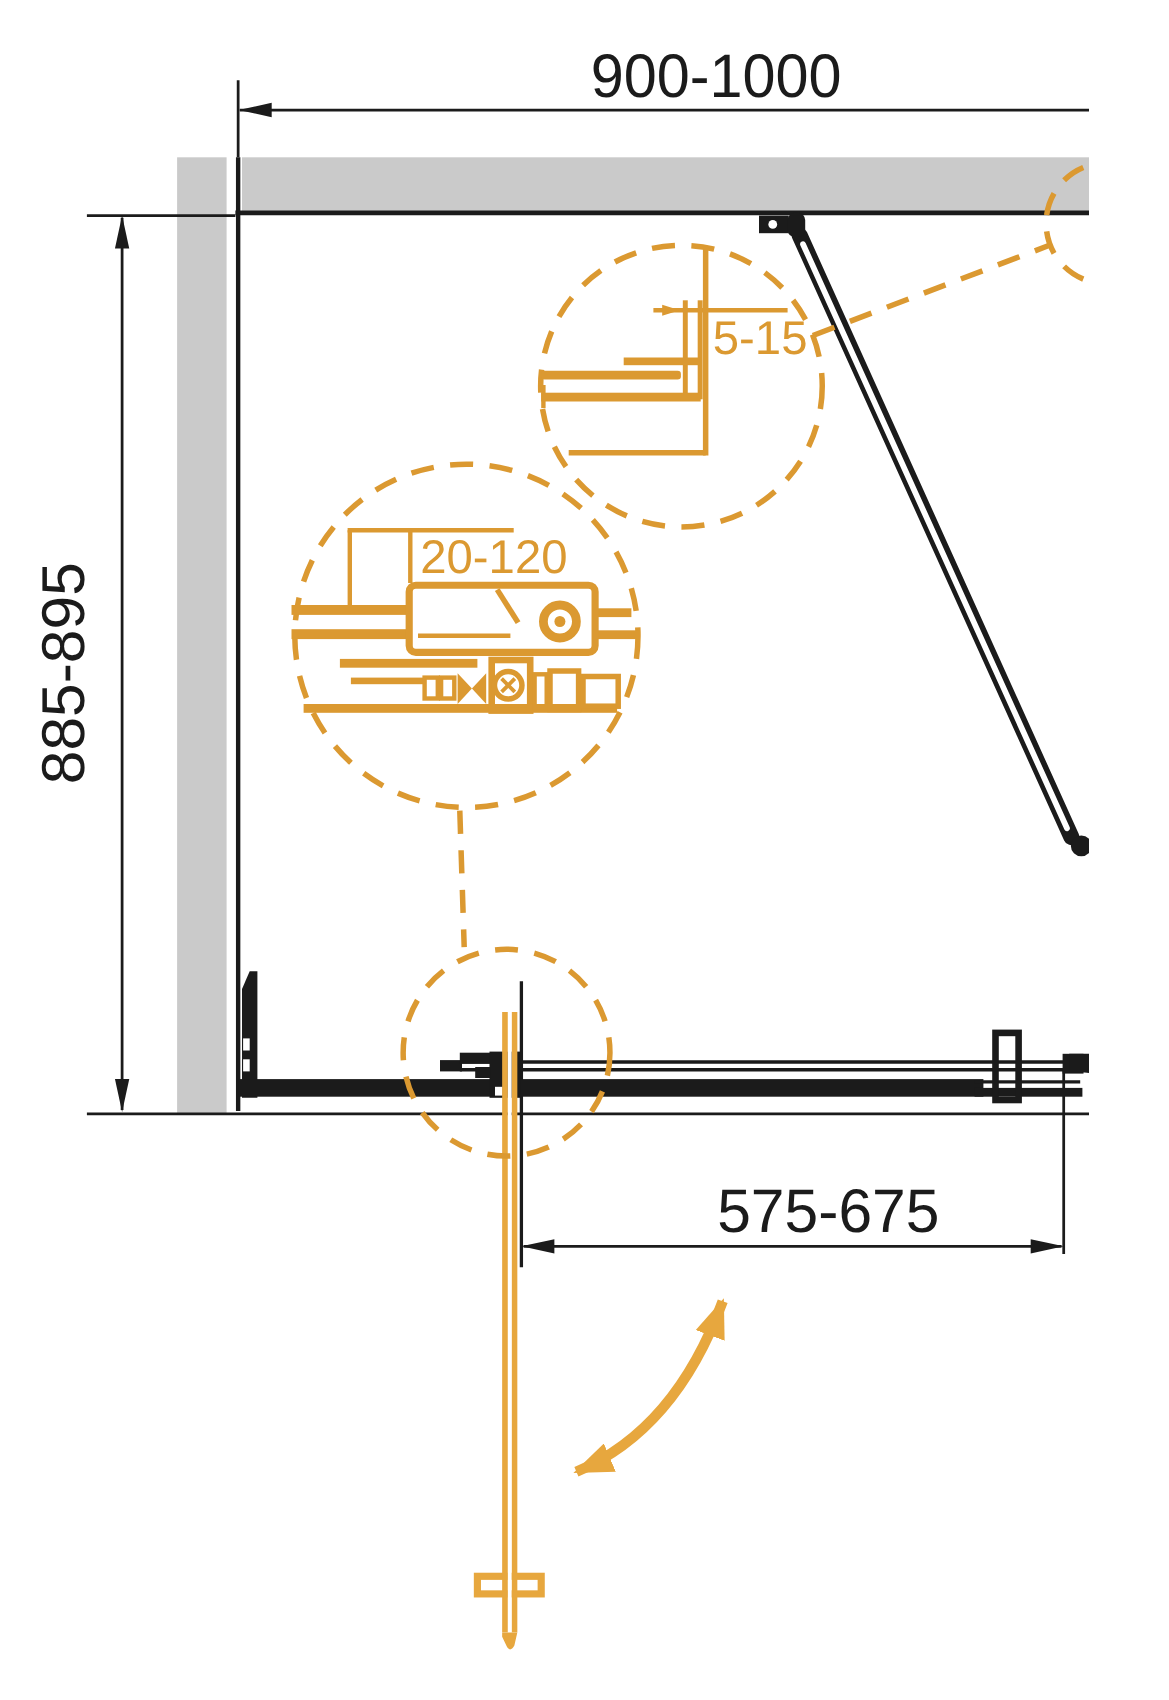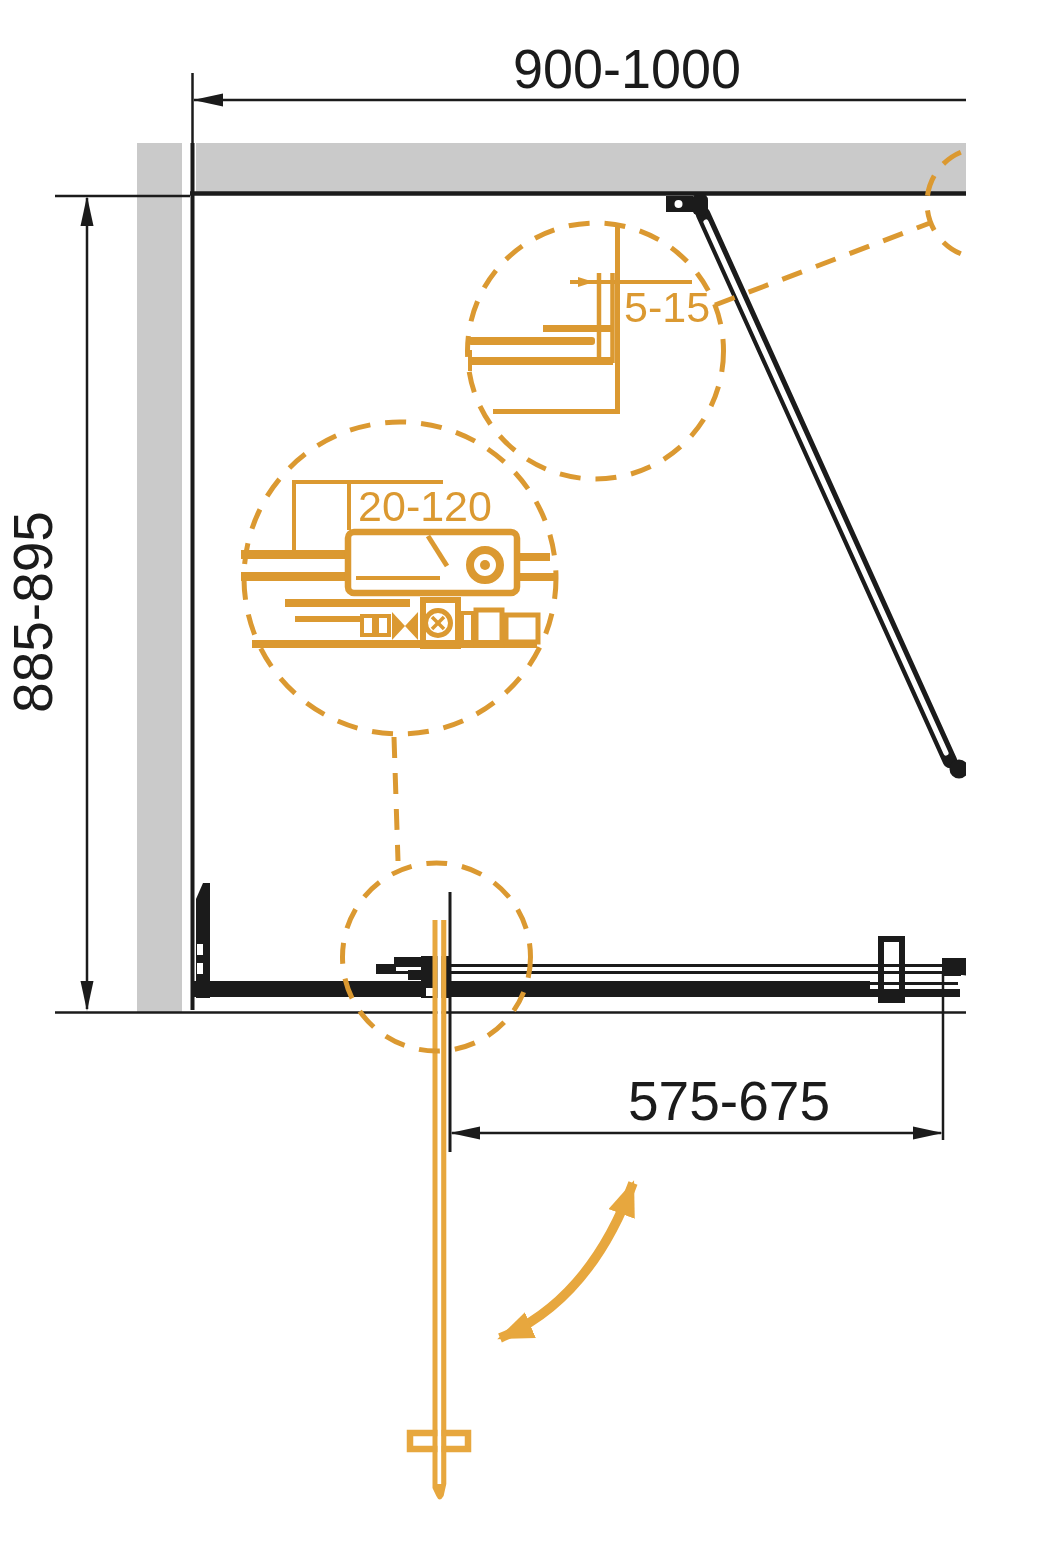--- a/index.html
+++ b/index.html
@@ -1,16 +1,16 @@
 <!DOCTYPE html>
 <html style="--accent-orange: #DB9931; --door-orange: #E7A73E; --wall-gray: #CACACA; --line-black: #1B1B1B;"><head>
 <meta charset="utf-8">
 <style>
   html,body{margin:0;padding:0;background:#fff;}
-  .stage{width:966px;height:1545px;position:relative;background:#fff;overflow:hidden;}
+  .stage{width:966px;height:1545px;position:relative;background:#fff;overflow:hidden;padding-left:24px;}
   svg{display:block;}
   svg text{font-family:"Liberation Sans",sans-serif;}
   .k{stroke:var(--line-black,#1b1b1b);fill:none;}
   .kf{fill:var(--line-black,#1b1b1b);}
   .o{stroke:var(--accent-orange,#db9931);fill:none;}
   .of{fill:var(--accent-orange,#db9931);}
   .do{fill:var(--door-orange,#e7a73e);}
   .dol{stroke:var(--door-orange,#e7a73e);fill:none;}
   .w{fill:#ffffff;}
   .wl{stroke:#ffffff;fill:none;}

